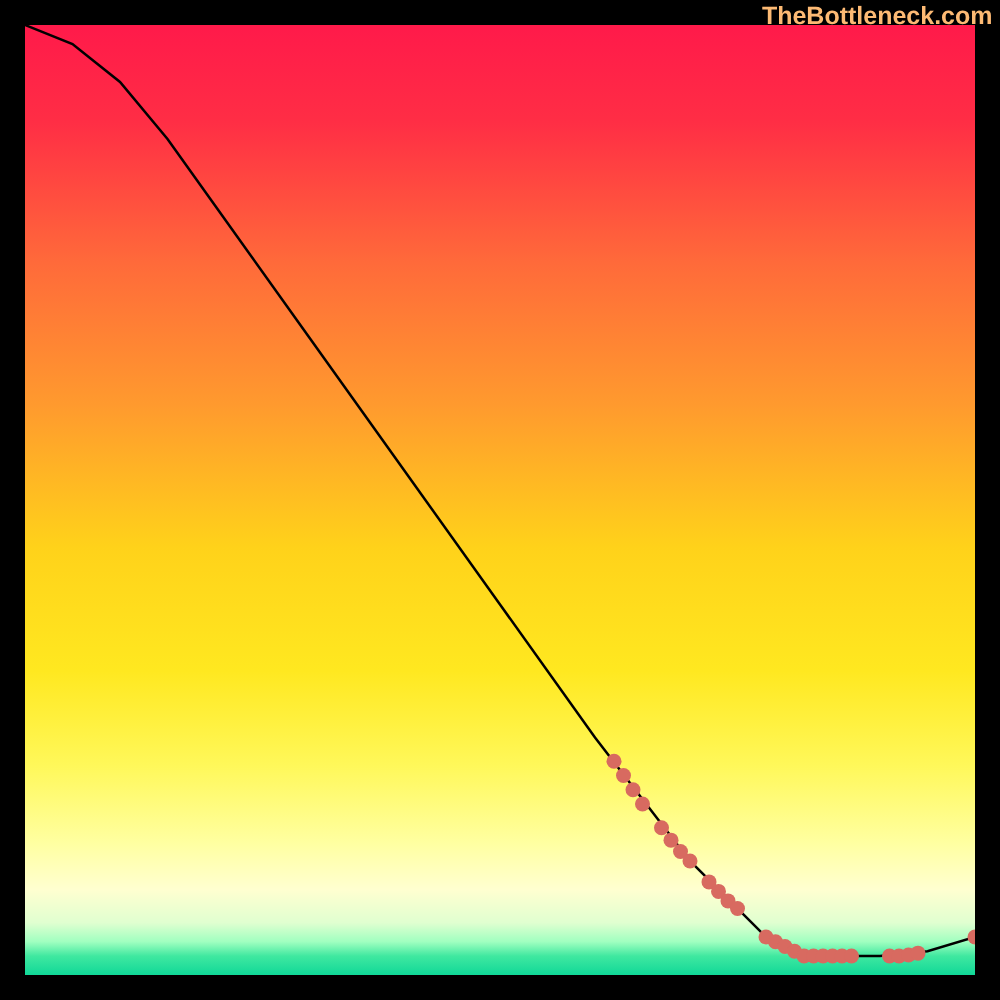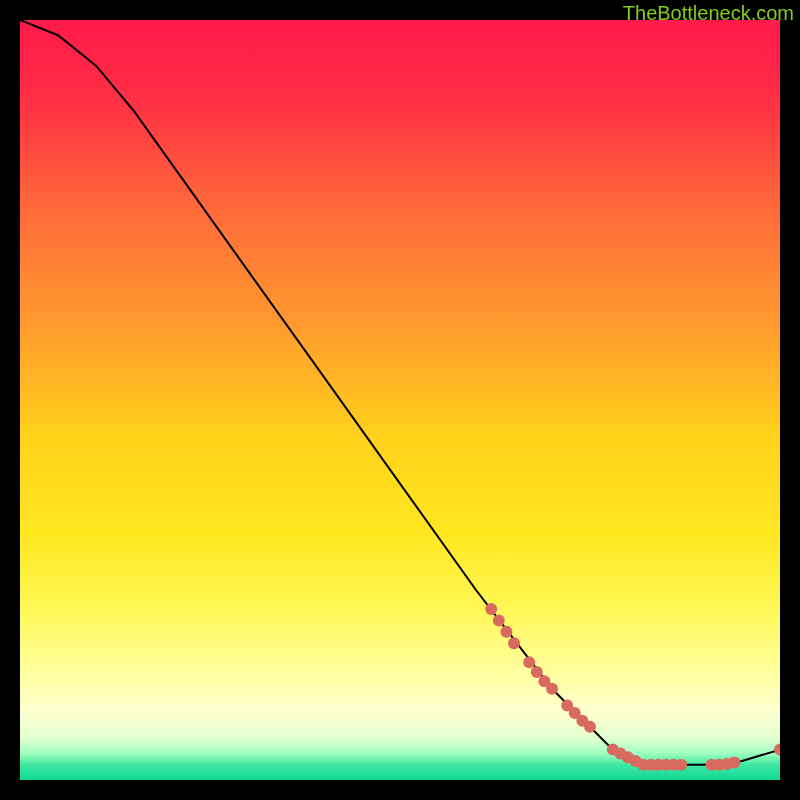--- a/index.html
+++ b/index.html
@@ -8,23 +8,23 @@
     width: 800px;
     height: 800px;
     background: #000;
     position: relative;
     font-family: Arial, Helvetica, sans-serif;
   }
   .attribution {
     position: absolute;
     top: 2px;
     right: 6px;
-    color: #84cc16;
+    color: #fdba74;
     font-size: 20px;
-    font-weight: 400;
+    font-weight: 700;
   }
   .plot-wrap {
     position: absolute;
     left: 20px;
     top: 20px;
     width: 760px;
     height: 760px;
   }
   svg { display: block; }
 </style>

